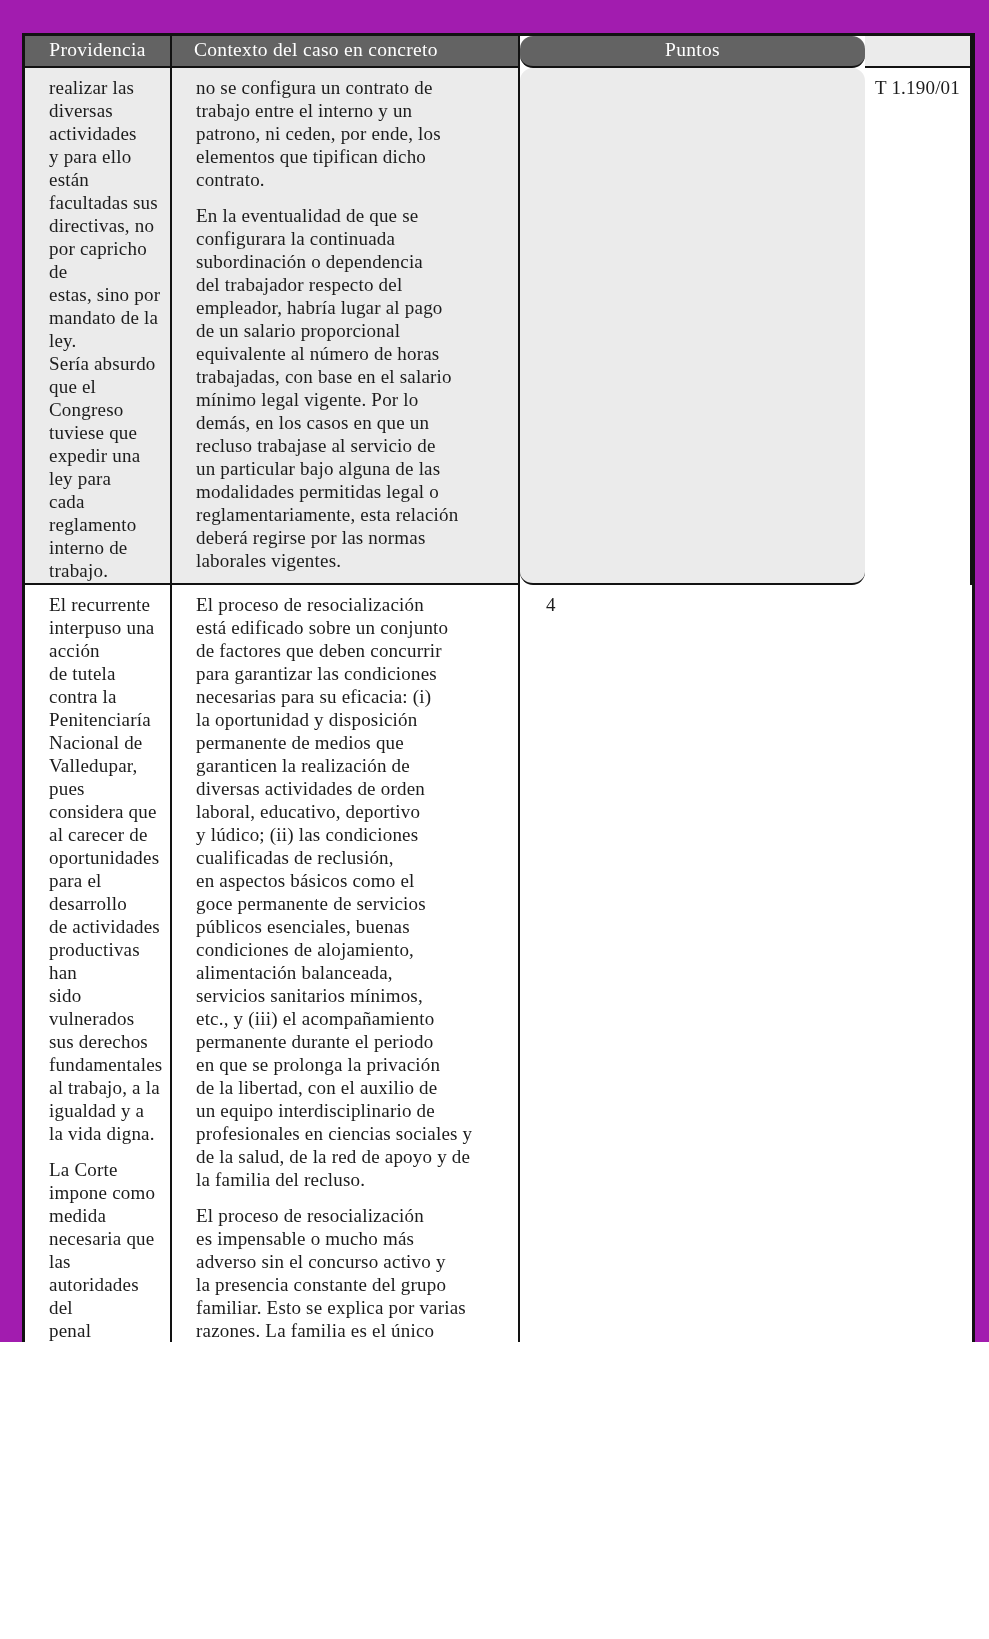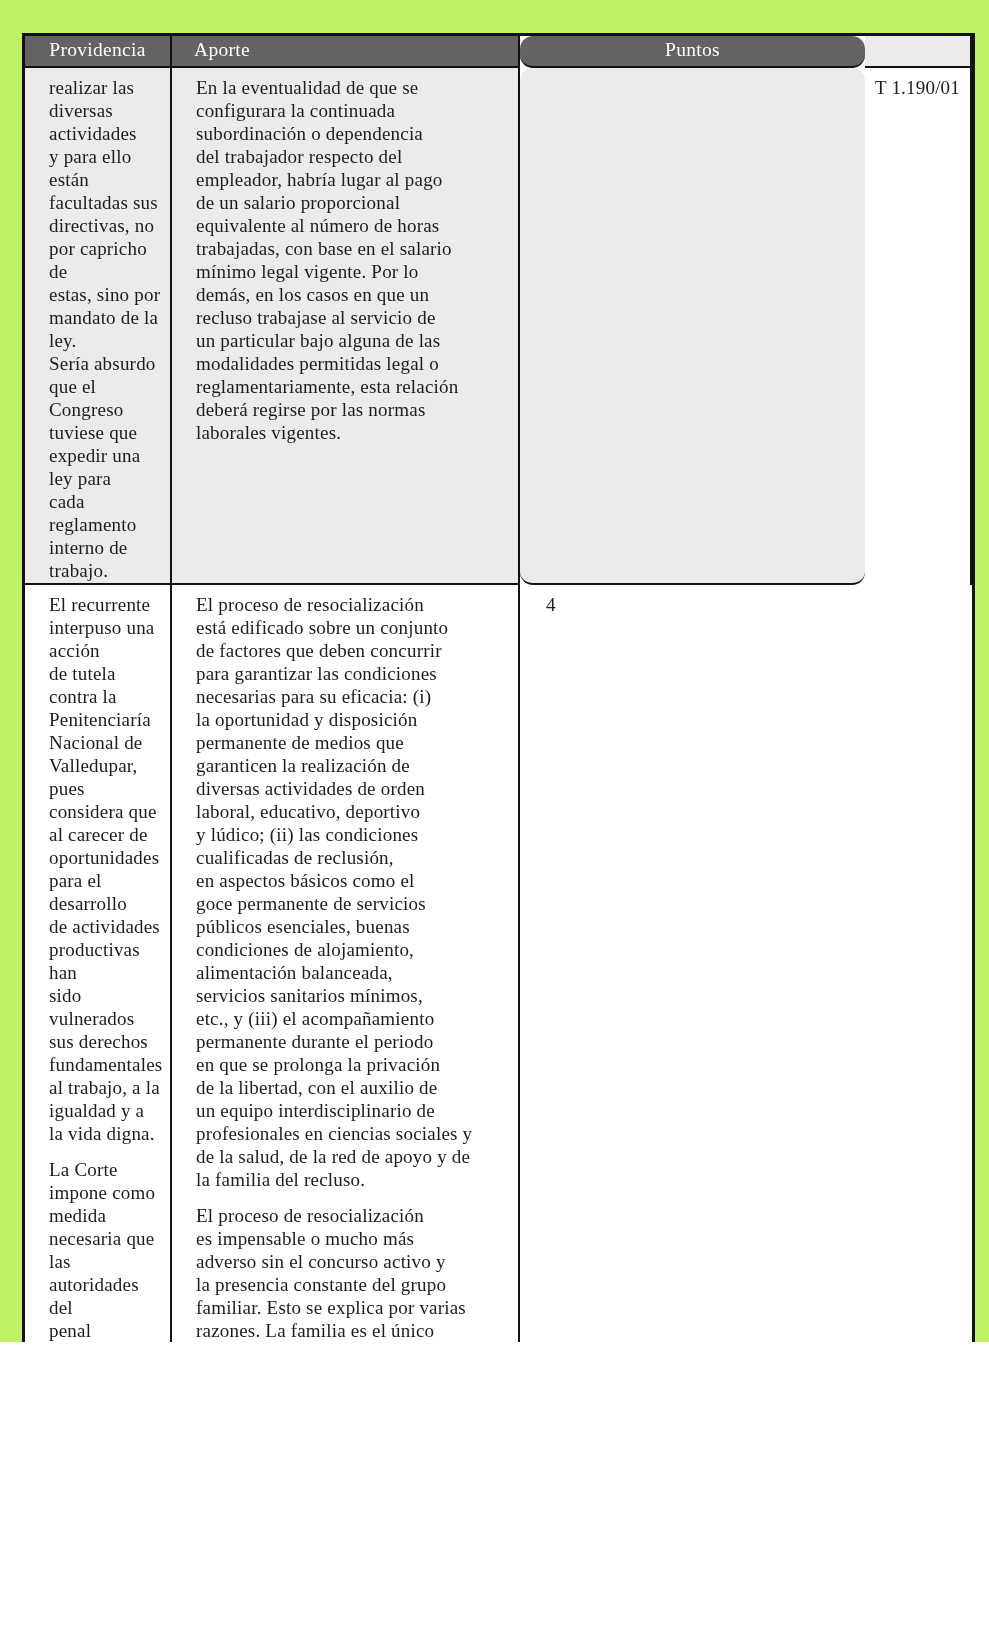--- a/index.html
+++ b/index.html
@@ -7,21 +7,21 @@
     padding: 0;
     background: #ffffff;
     width: 989px;
     height: 1639px;
     font-family: "Liberation Serif", "DejaVu Serif", serif;
   }
   .page {
     position: relative;
     width: 989px;
     height: 1342px;
-    background: #bef264;
+    background: #a21caf;
     overflow: hidden;
   }
   .doc-table {
     position: absolute;
     left: 22px;
     top: 33px;
     width: 953px;
     height: 1589px;
     box-sizing: border-box;
     border: 3px solid #121212;
@@ -73,35 +73,40 @@
     padding-left: 26px;
   }
 </style>
 </head>
 <body>
 
 <div class="page">
   <div class="doc-table">
 
     <div class="cell head-cell center">Providencia</div>
-    <div class="cell head-cell">Aporte</div>
+    <div class="cell head-cell">Contexto del caso en concreto</div>
     <div class="cell head-cell center last-col">Puntos</div>
 
     <div class="cell body-cell row1 prov-cell"></div>
     <div class="cell body-cell row1">
         <p class="para">realizar las diversas actividades
 y para ello están facultadas sus
 directivas, no por capricho de
 estas, sino por mandato de la ley.
 Sería absurdo que el Congreso
 tuviese que expedir una ley para
 cada reglamento interno de
 trabajo.</p>
       </div>
     <div class="cell body-cell row1">
+        <p class="para">no se configura un contrato de
+trabajo entre el interno y un
+patrono, ni ceden, por ende, los
+elementos que tipifican dicho
+contrato.</p>
         <p class="para">En la eventualidad de que se
 configurara la continuada
 subordinación o dependencia
 del trabajador respecto del
 empleador, habría lugar al pago
 de un salario proporcional
 equivalente al número de horas
 trabajadas, con base en el salario
 mínimo legal vigente. Por lo
 demás, en los casos en que un

